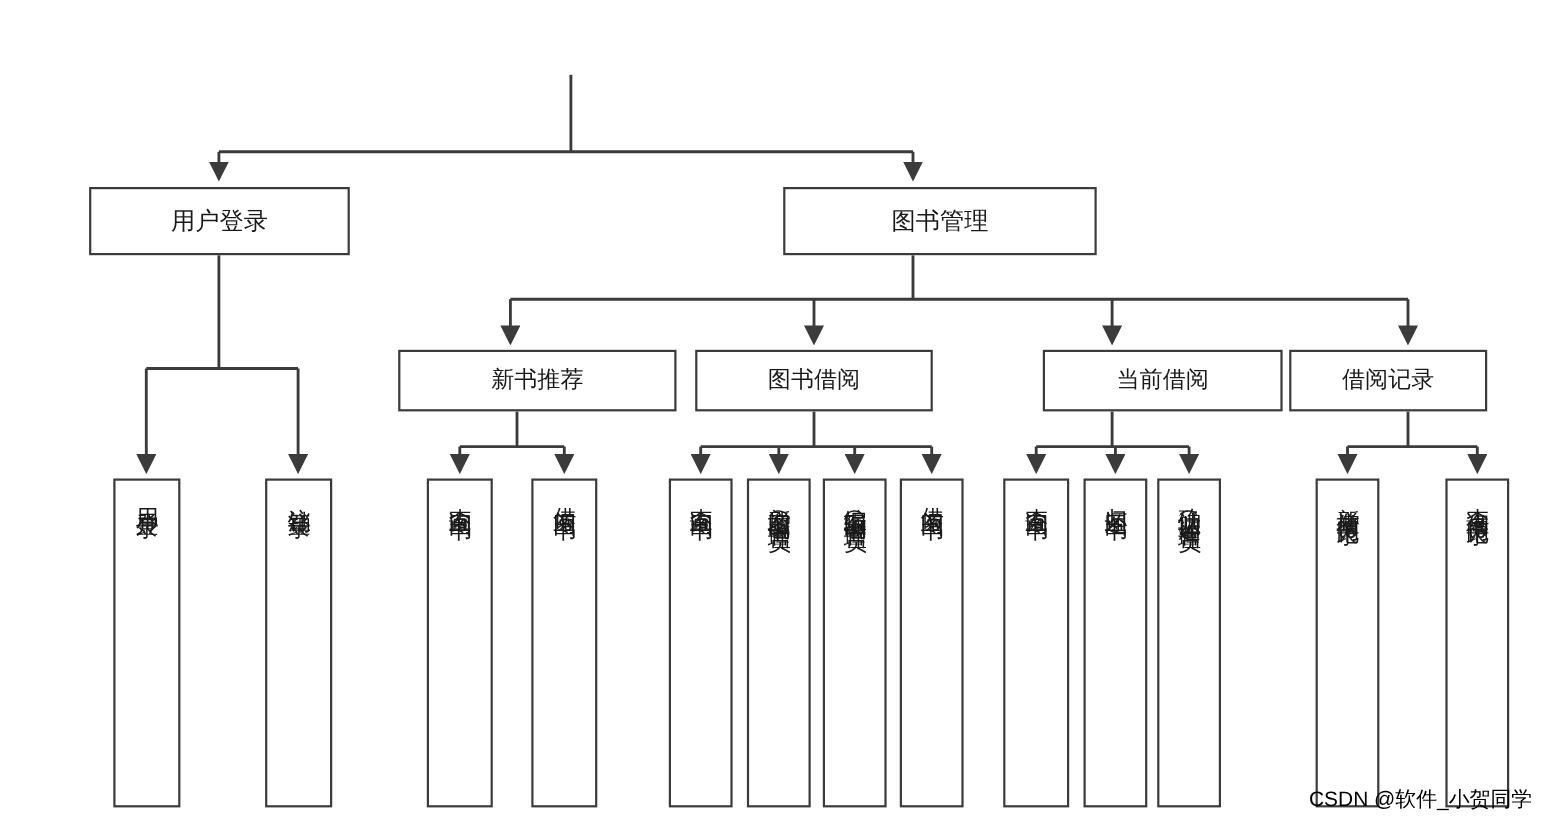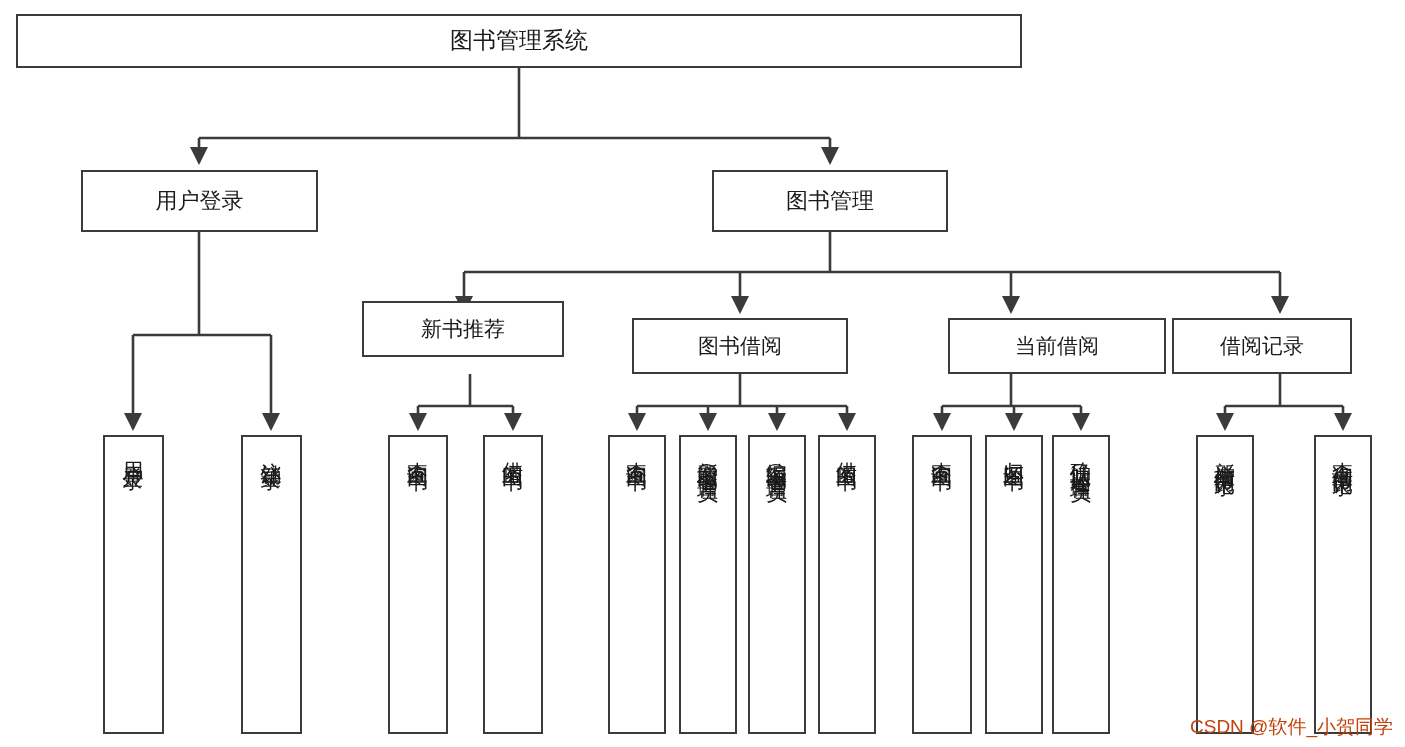--- a/index.html
+++ b/index.html
@@ -58,21 +58,21 @@
     text-orientation: upright;
     letter-spacing: 3px;
     line-height: 1;
     white-space: nowrap;
   }
   .watermark {
     position: absolute;
     left: 1190px;
     top: 714px;
     font-size: 19px;
-    color: #c2410c;
+    color: #000000;
     white-space: nowrap;
     z-index: 5;
     font-family: "Liberation Sans", "DejaVu Sans", sans-serif;
   }
 </style>
 </head>
 <body>
 
 <div id="canvas">
 
@@ -119,32 +119,29 @@
       <path d="M 1014 406 L 1014 428" marker-end="url(#arrow)"></path>
       <path d="M 1081 406 L 1081 428" marker-end="url(#arrow)"></path>
 
       <path d="M 1280 374 L 1280 406"></path>
       <path d="M 1225 406 L 1343 406"></path>
       <path d="M 1225 406 L 1225 428" marker-end="url(#arrow)"></path>
       <path d="M 1343 406 L 1343 428" marker-end="url(#arrow)"></path>
     </g>
   </svg>
 
-  <div class="node root" style="left:16px; top:14px; width:1006px; height:54px;">
-    <span>图书管理系统</span>
-  </div>
 
   <div class="node lvl2" style="left:81px; top:170px; width:237px; height:62px;">
     <span>用户登录</span>
   </div>
-  <div class="node lvl2" style="left:712px; top:170px; width:236px; height:62px;">
+  <div class="node lvl2" style="left:712px; top:170px; width:285px; height:62px;">
     <span>图书管理</span>
   </div>
 
-  <div class="node lvl3" style="left:362px; top:301px; width:202px; height:56px;text-align:center;">
+  <div class="node lvl3" style="left:362px; top:318px; width:253px; height:56px;text-align:center;">
     <span>新书推荐</span>
   </div>
   <div class="node lvl3" style="left:632px; top:318px; width:216px; height:56px;justify-content:center;">
     <span>图书借阅</span>
   </div>
   <div class="node lvl3" style="left:948px; top:318px; width:218px; height:56px;">
     <span>当前借阅</span>
   </div>
   <div class="node lvl3" style="left:1172px; top:318px; width:180px; height:56px;">
     <span>借阅记录</span>

